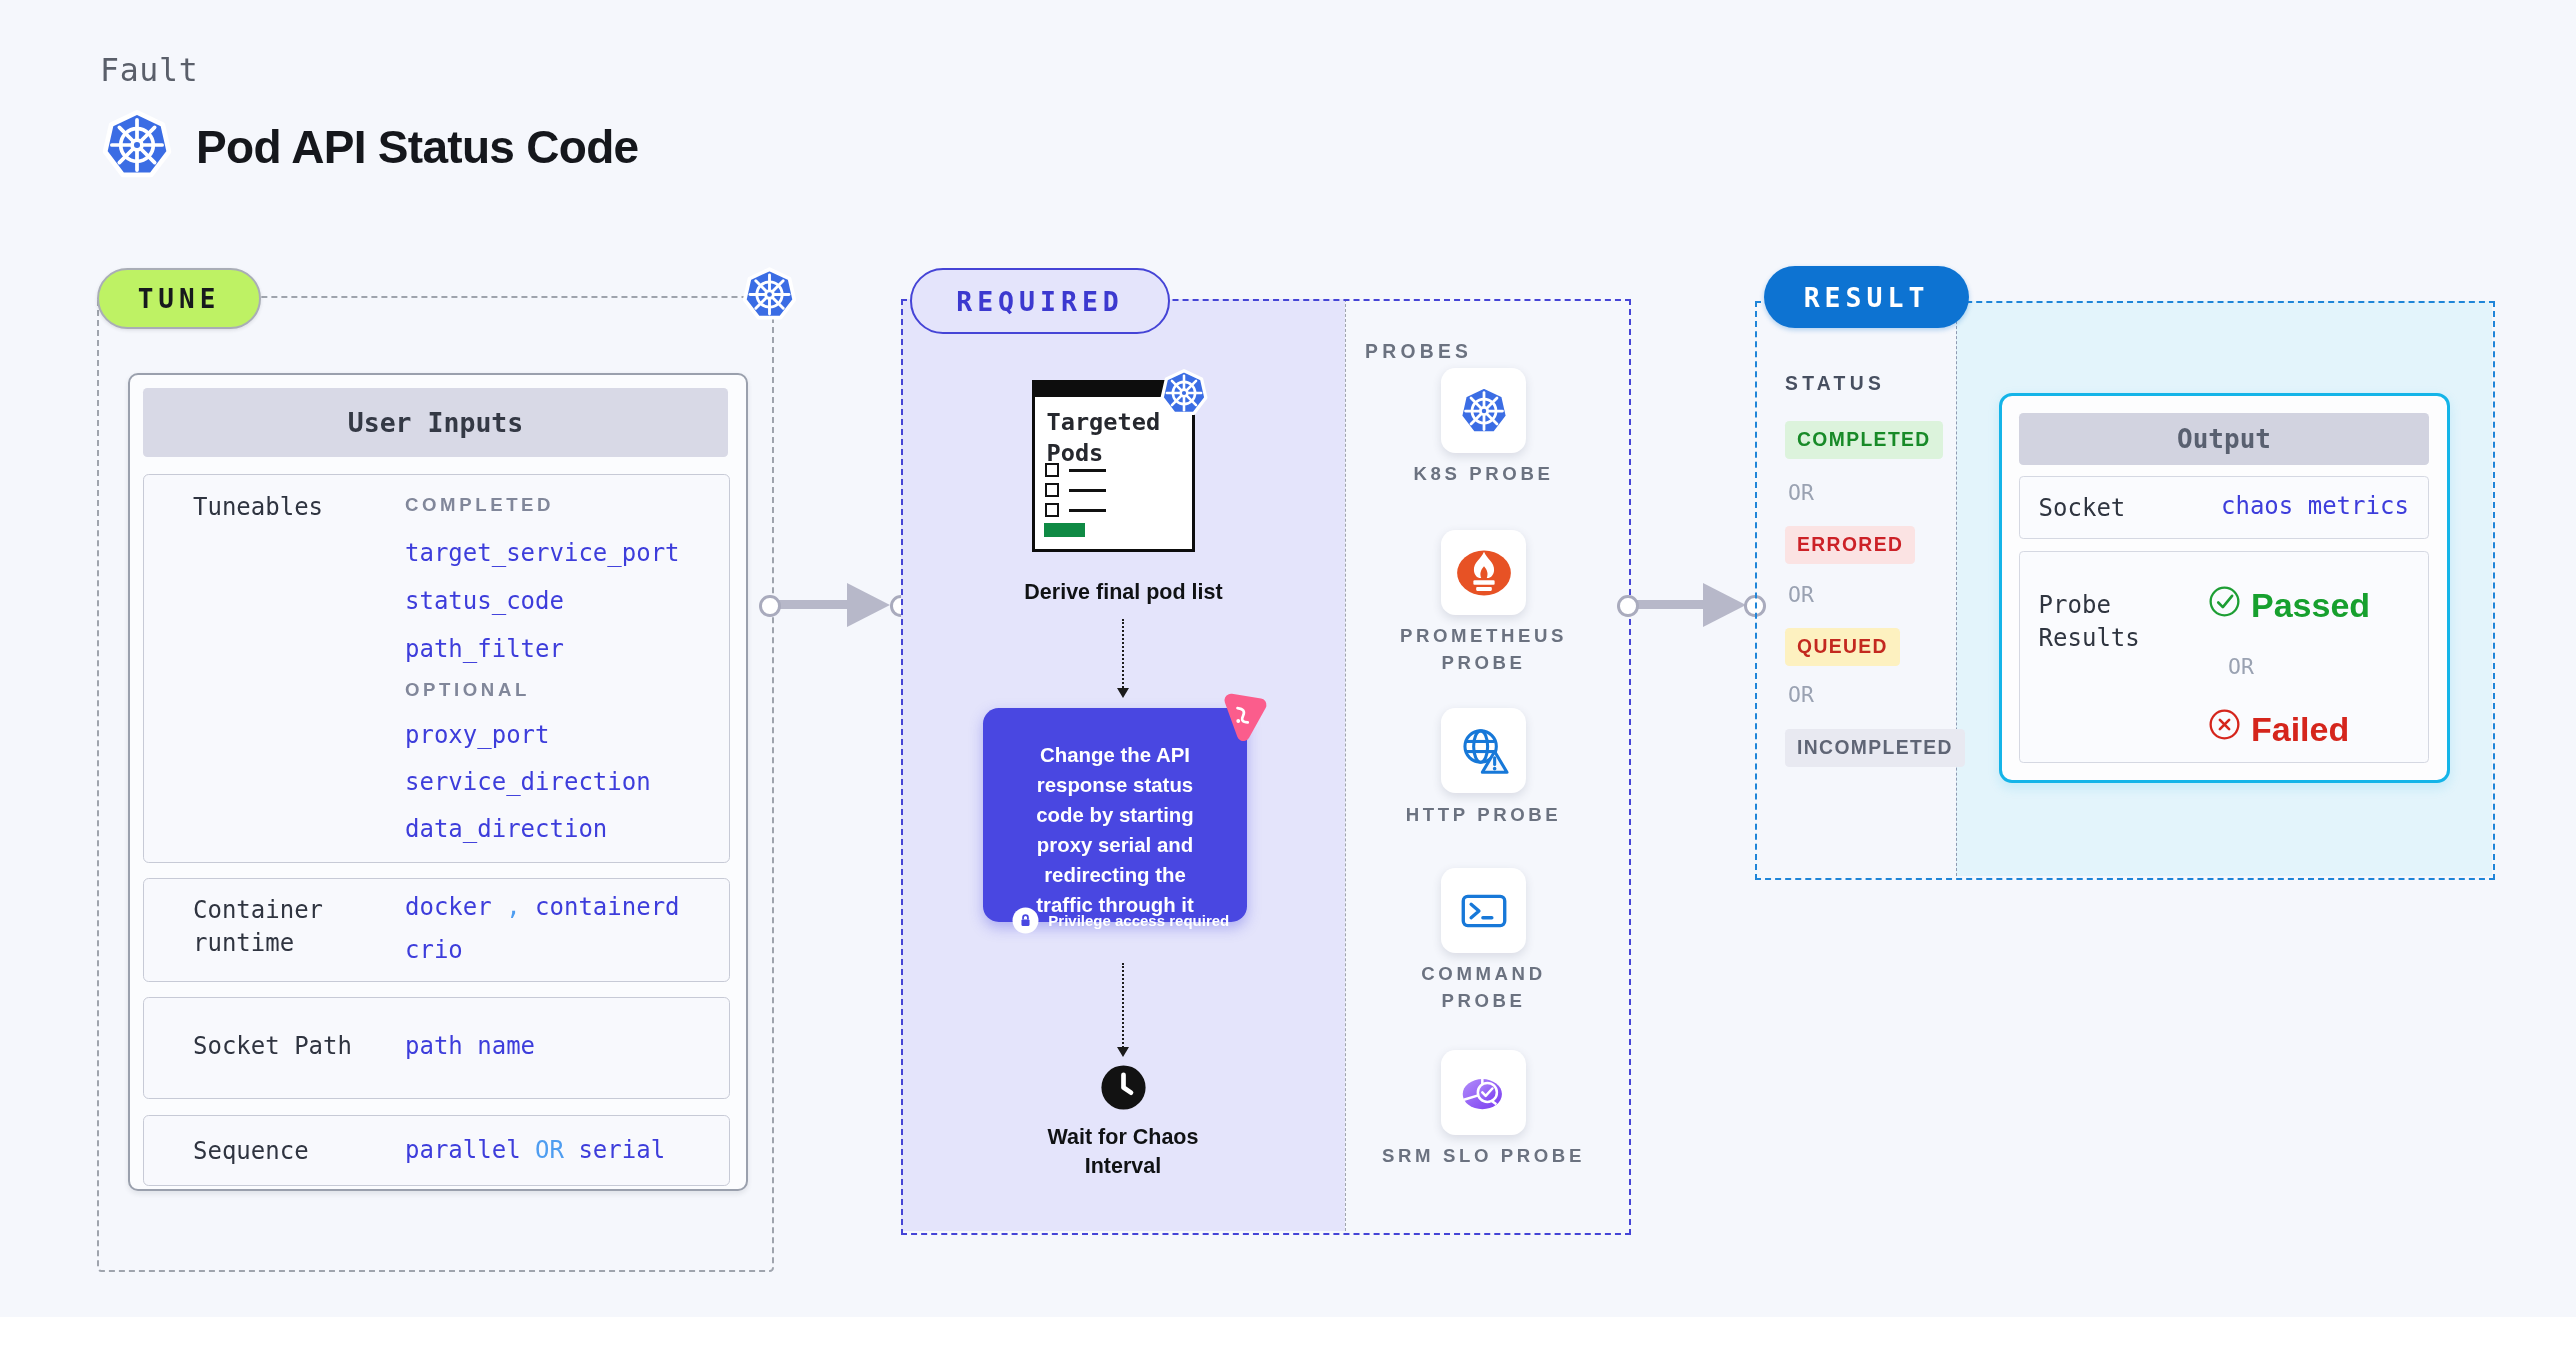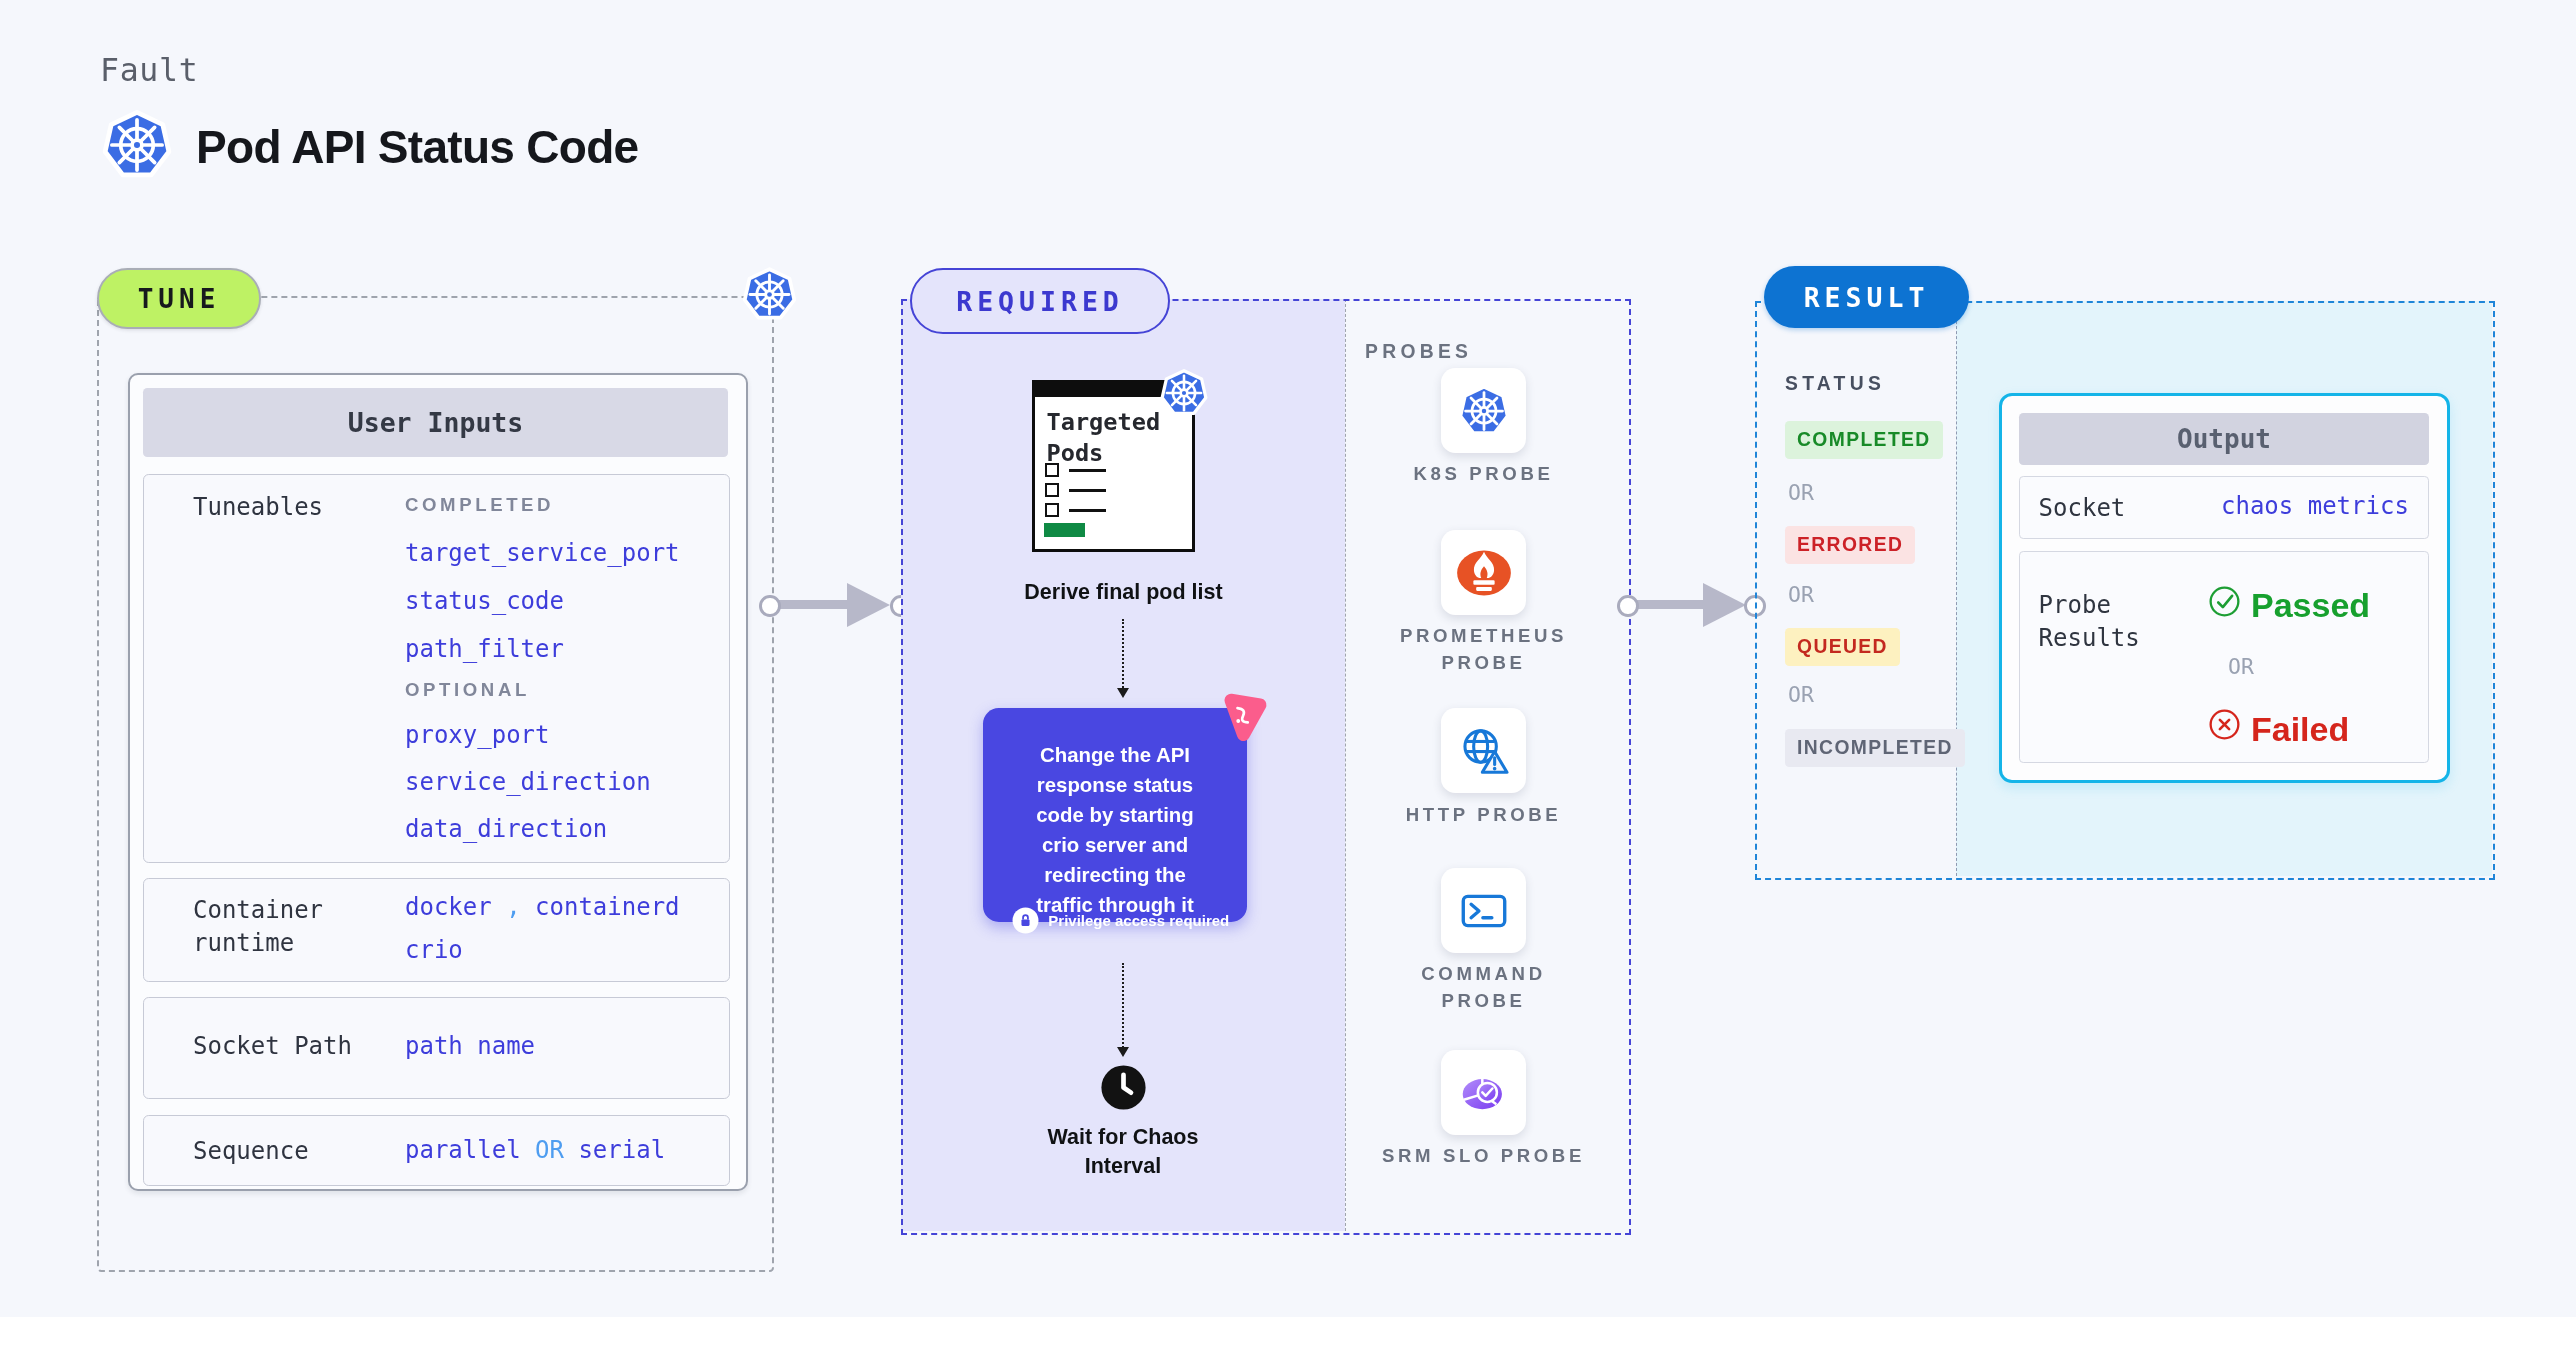--- a/index.html
+++ b/index.html
@@ -270,21 +270,21 @@
   <div class="abs caption derive-caption">Derive final pod list</div>
 
   <div class="abs dotline" style="left:1122px;top:619px;height:69px;"></div>
   <div class="abs dothead" style="left:1117px;top:688px;"></div>
 
   <div class="abs action-box">
     <div class="action-text">
       <span style="display:block">Change the API</span>
       <span style="display:block">response status</span>
       <span style="display:block">code by starting</span>
-      <span style="display:block">crio server and</span>
+      <span style="display:block">proxy serial and</span>
       <span style="display:block">redirecting the</span>
       <span style="display:block">traffic through it</span>
     </div>
     <div class="action-note">
       <svg class="lock-wrap" viewBox="0 0 38 38" width="27" height="27">
           <use href="#sym-lock"></use>
         </svg>
       <span>Privilege access required</span>
     </div>
   </div>

